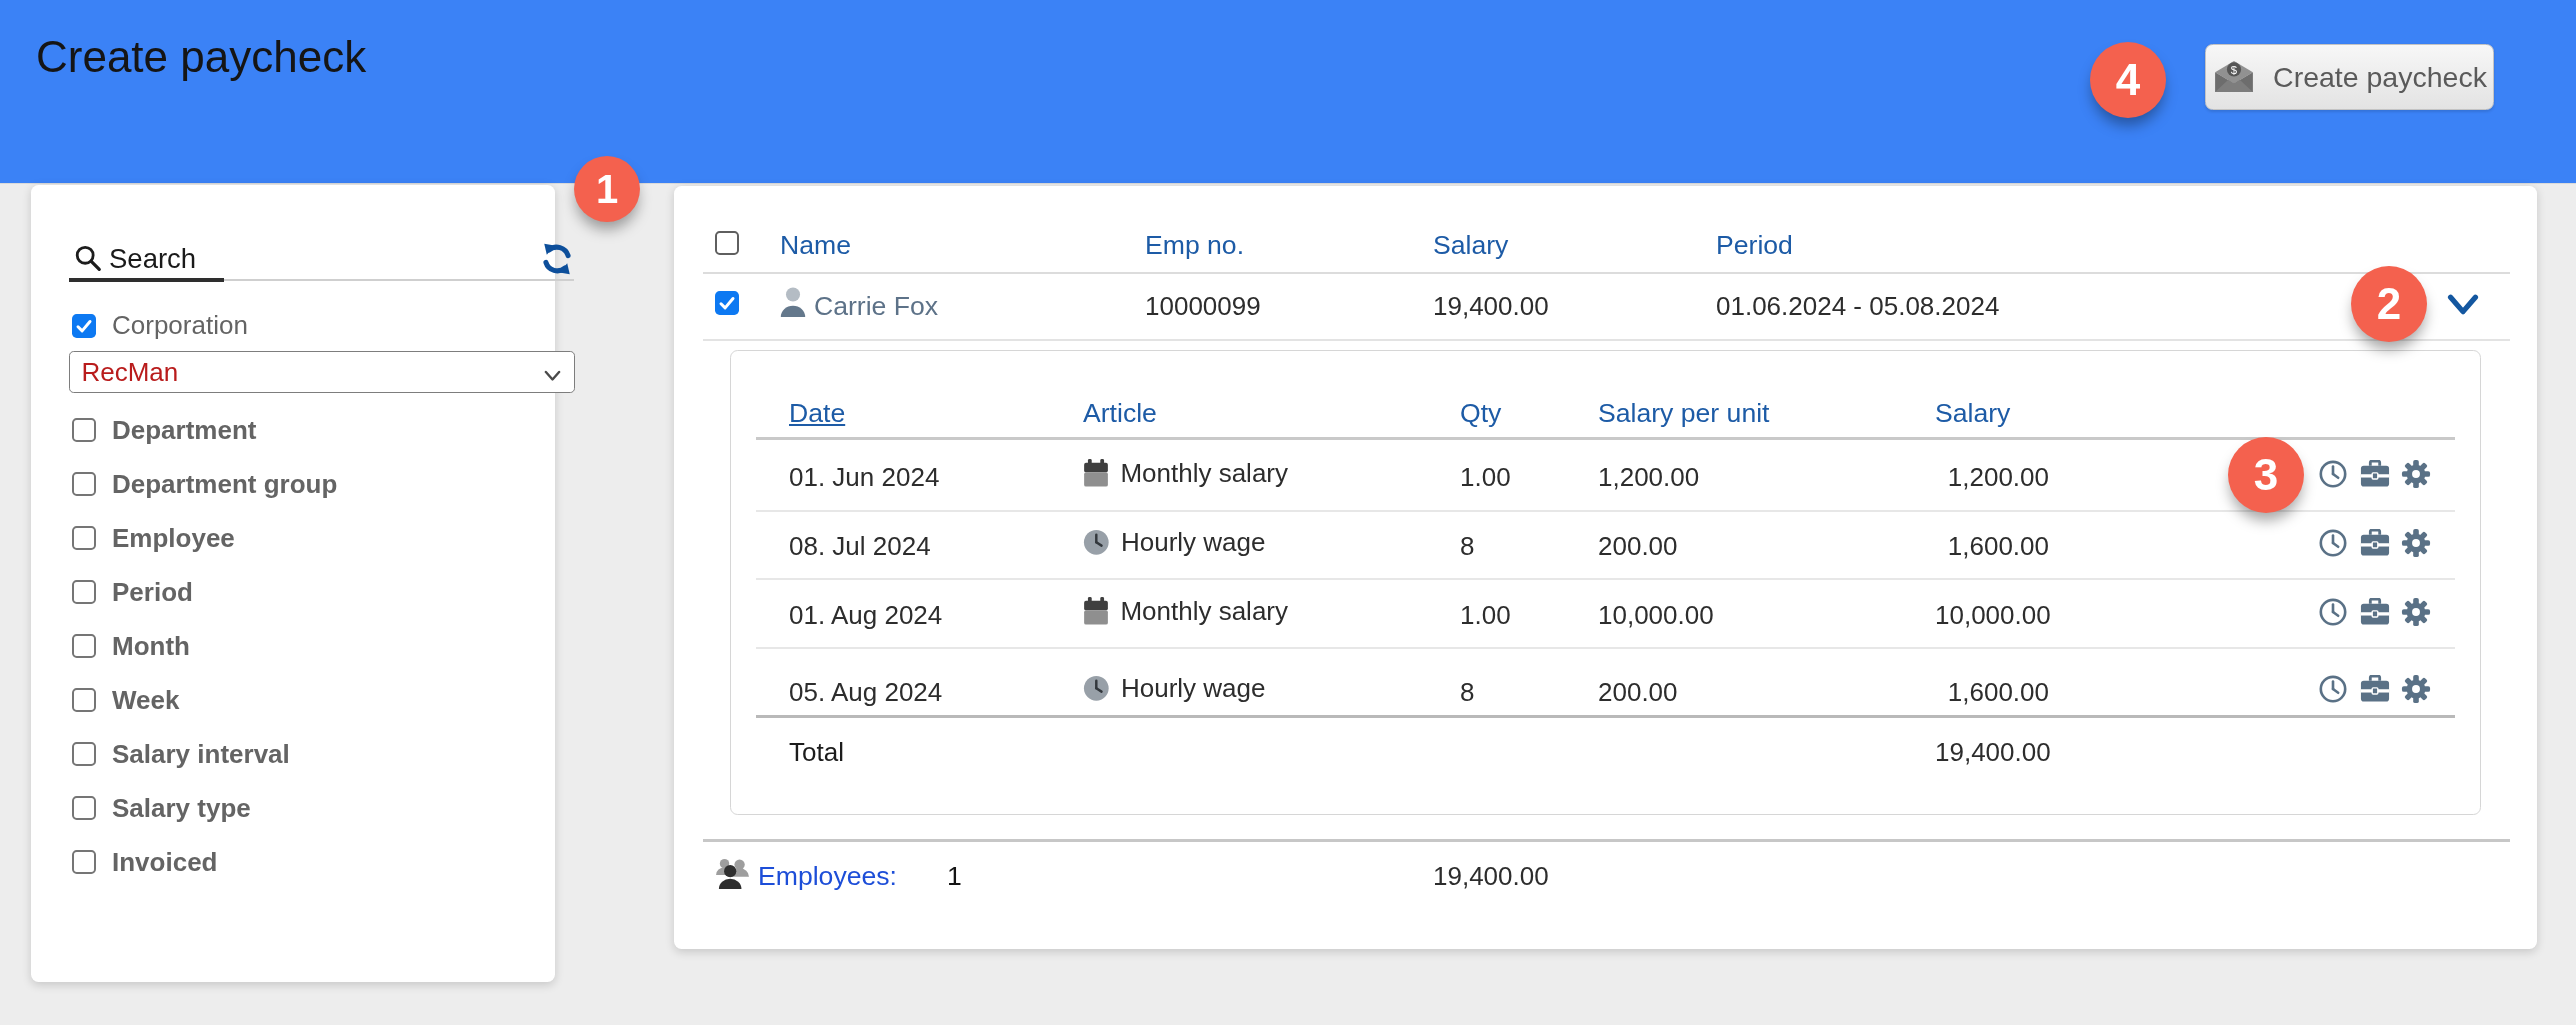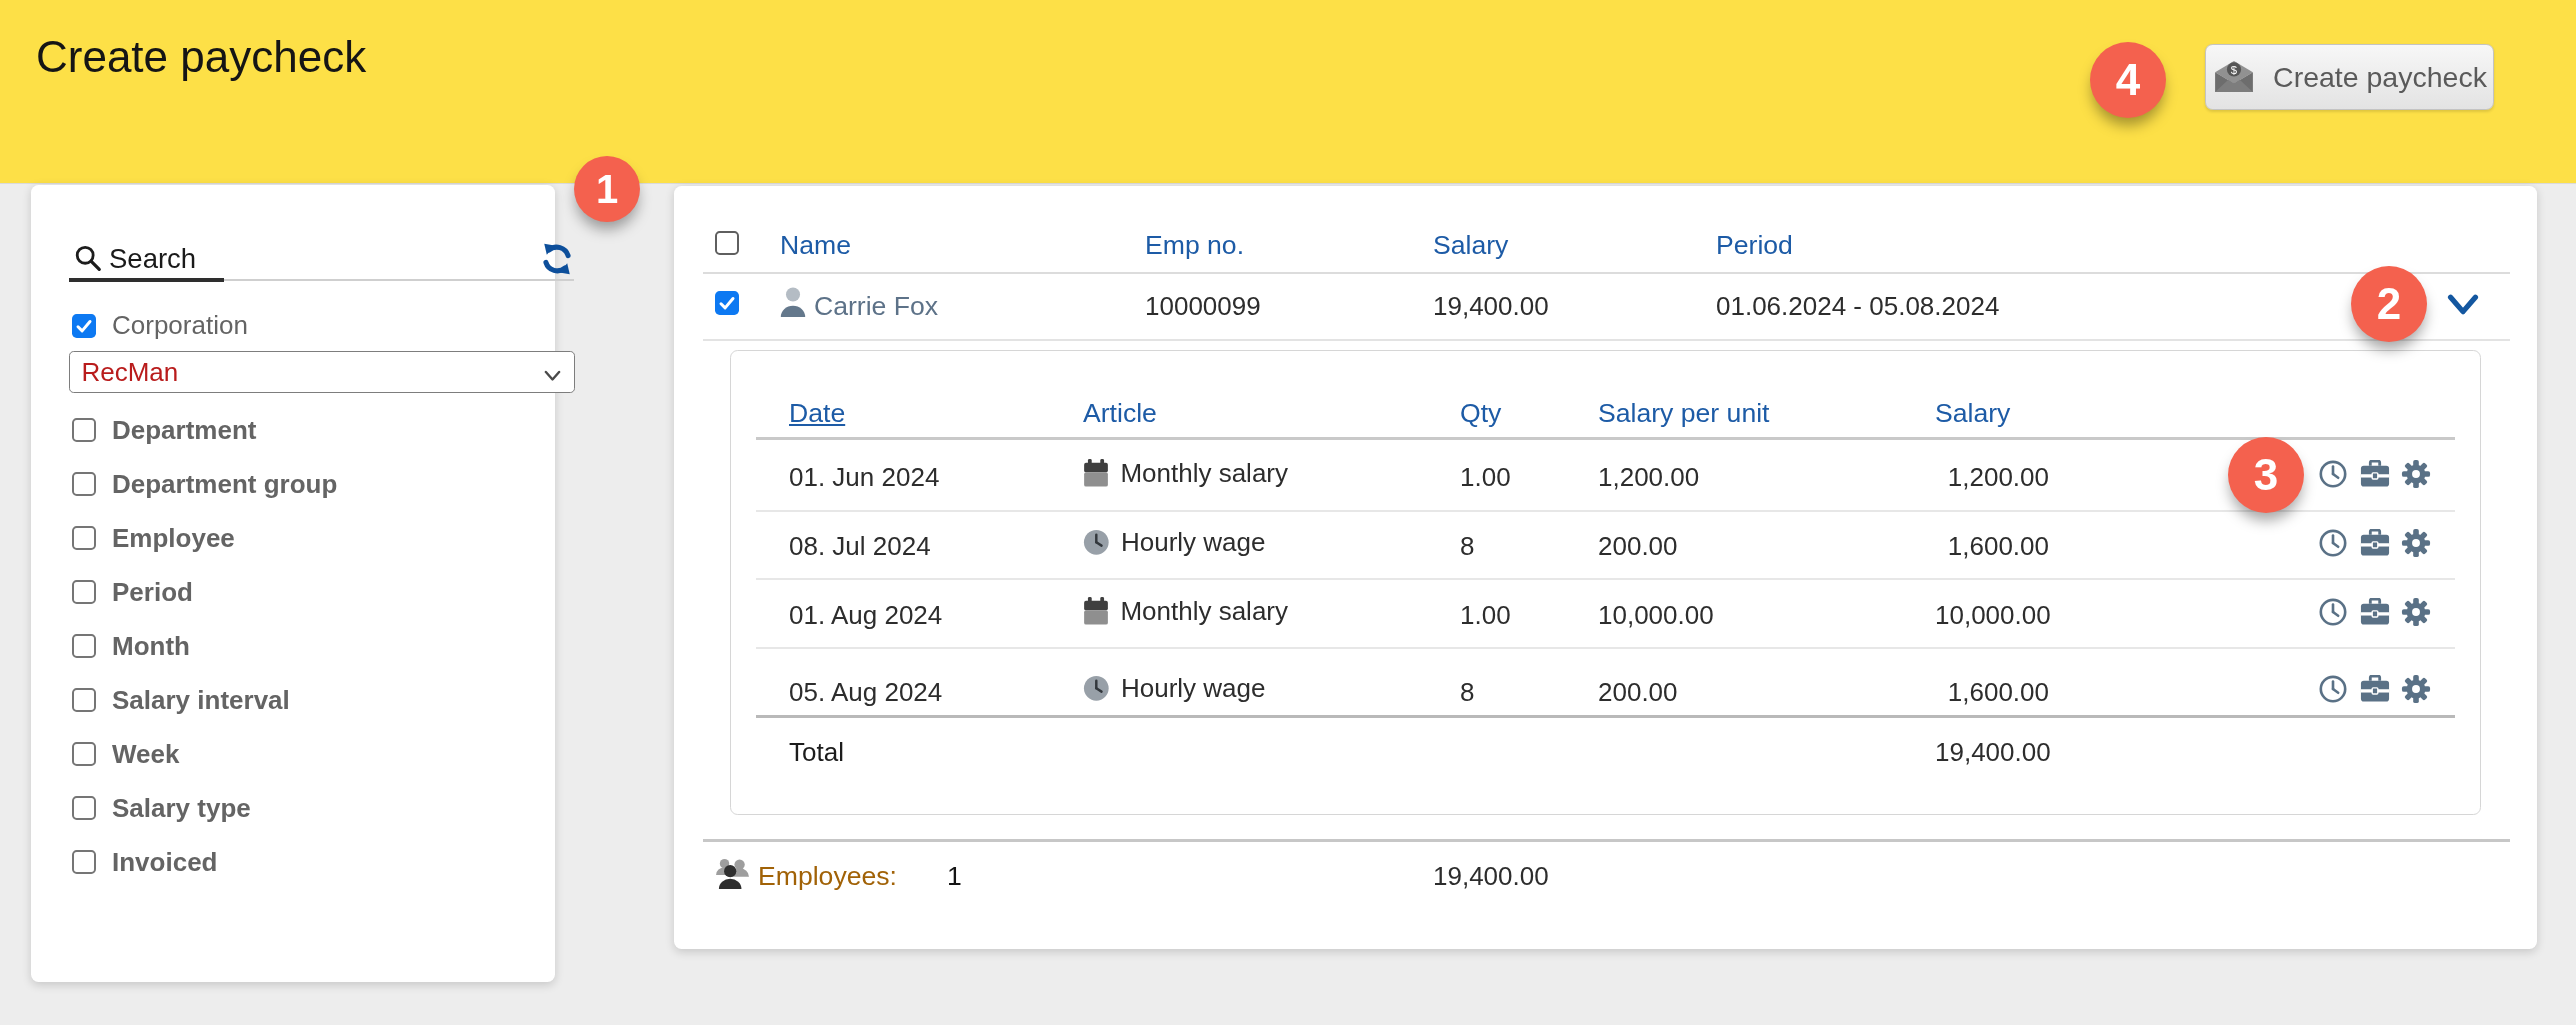--- a/index.html
+++ b/index.html
@@ -4,21 +4,21 @@
 <style>
   * { margin:0; padding:0; box-sizing:border-box; }
   html,body { width:2576px; height:1025px; overflow:hidden; }
   body {
     font-family:"Liberation Sans","DejaVu Sans",sans-serif;
     background:#ededed; color:#2d2d2d; position:relative;
   }
   
   .header-band {
     position:absolute; left:0; top:0; width:2576px; height:184px;
-    background:#fde047; border-bottom:1.9px solid #dadada;
+    background:#3b82f6; border-bottom:1.9px solid #dadada;
   }
   .page-title {
     position:absolute; left:36px; top:32px;
     font-size:44px; color:#151515; letter-spacing:0;
   }
   .create-btn {
     position:absolute; left:2205px; top:44px; width:289px; height:66px;
     border:1.9px solid #c3c3c3; border-radius:7.6px;
     background:linear-gradient(#f7f7f7,#e3e3e3);
     box-shadow:0 1.9px 2.8px rgba(0,0,0,0.12);
@@ -99,21 +99,21 @@
   .d-total-sep { position:absolute; left:25px; right:25px; top:364px; height:2.8px; background:#b9b9b9; }
   .row-actions { position:absolute; right:49px; top:18px; display:flex; align-items:center; gap:11.4px; }
   .row-actions span { cursor:pointer; display:inline-flex; }
   .d-total-row { position:absolute; left:0; top:367px; width:100%; height:66px; }
   .total-label { position:absolute; left:58px; top:19px; font-size:26px; color:#1c1c1c; }
   .total-value { position:absolute; left:1204px; width:114px; text-align:right; top:19px; font-size:26px; color:#2d2d2d; }
   
   .summary-divider { position:absolute; left:28.5px; right:26.6px; top:653px; height:2.8px; background:#c7c7c7; }
   .summary-row { position:absolute; left:0; top:664px; width:100%; height:51px; }
   .group-icon { position:absolute; left:40px; top:7.6px; }
-  .summary-label { position:absolute; left:84px; top:11.4px; font-size:26.6px; color:#a16207; }
+  .summary-label { position:absolute; left:84px; top:11.4px; font-size:26.6px; color:#1d4ed8; }
   .summary-count { position:absolute; left:273px; top:11.4px; font-size:26.6px; color:#141414; }
   .summary-total { position:absolute; left:759px; top:11.4px; font-size:26px; color:#2d2d2d; }
   
   .badge {
     position:absolute; border-radius:50%; background:#f4614e;
     color:#fff; display:flex; align-items:center; justify-content:center;
     font-weight:600; box-shadow:0 9.5px 13.3px -1.9px rgba(0,0,0,0.35);
     z-index:50;
   }
   .badge-1 { left:574px; top:156px; width:66px; height:66px; font-size:40px; }
@@ -196,25 +196,25 @@
     <div class="filter-row">
       <span class="checkbox"></span>
       <span class="filter-label">Period</span>
     </div>
     <div class="filter-row">
       <span class="checkbox"></span>
       <span class="filter-label">Month</span>
     </div>
     <div class="filter-row">
       <span class="checkbox"></span>
+      <span class="filter-label">Week</span>
+    </div>
+    <div class="filter-row">
+      <span class="checkbox"></span>
       <span class="filter-label">Salary interval</span>
-    </div>
-    <div class="filter-row">
-      <span class="checkbox"></span>
-      <span class="filter-label">Week</span>
     </div>
     <div class="filter-row">
       <span class="checkbox"></span>
       <span class="filter-label">Salary type</span>
     </div>
     <div class="filter-row">
       <span class="checkbox"></span>
       <span class="filter-label">Invoiced</span>
     </div>
   </div>

